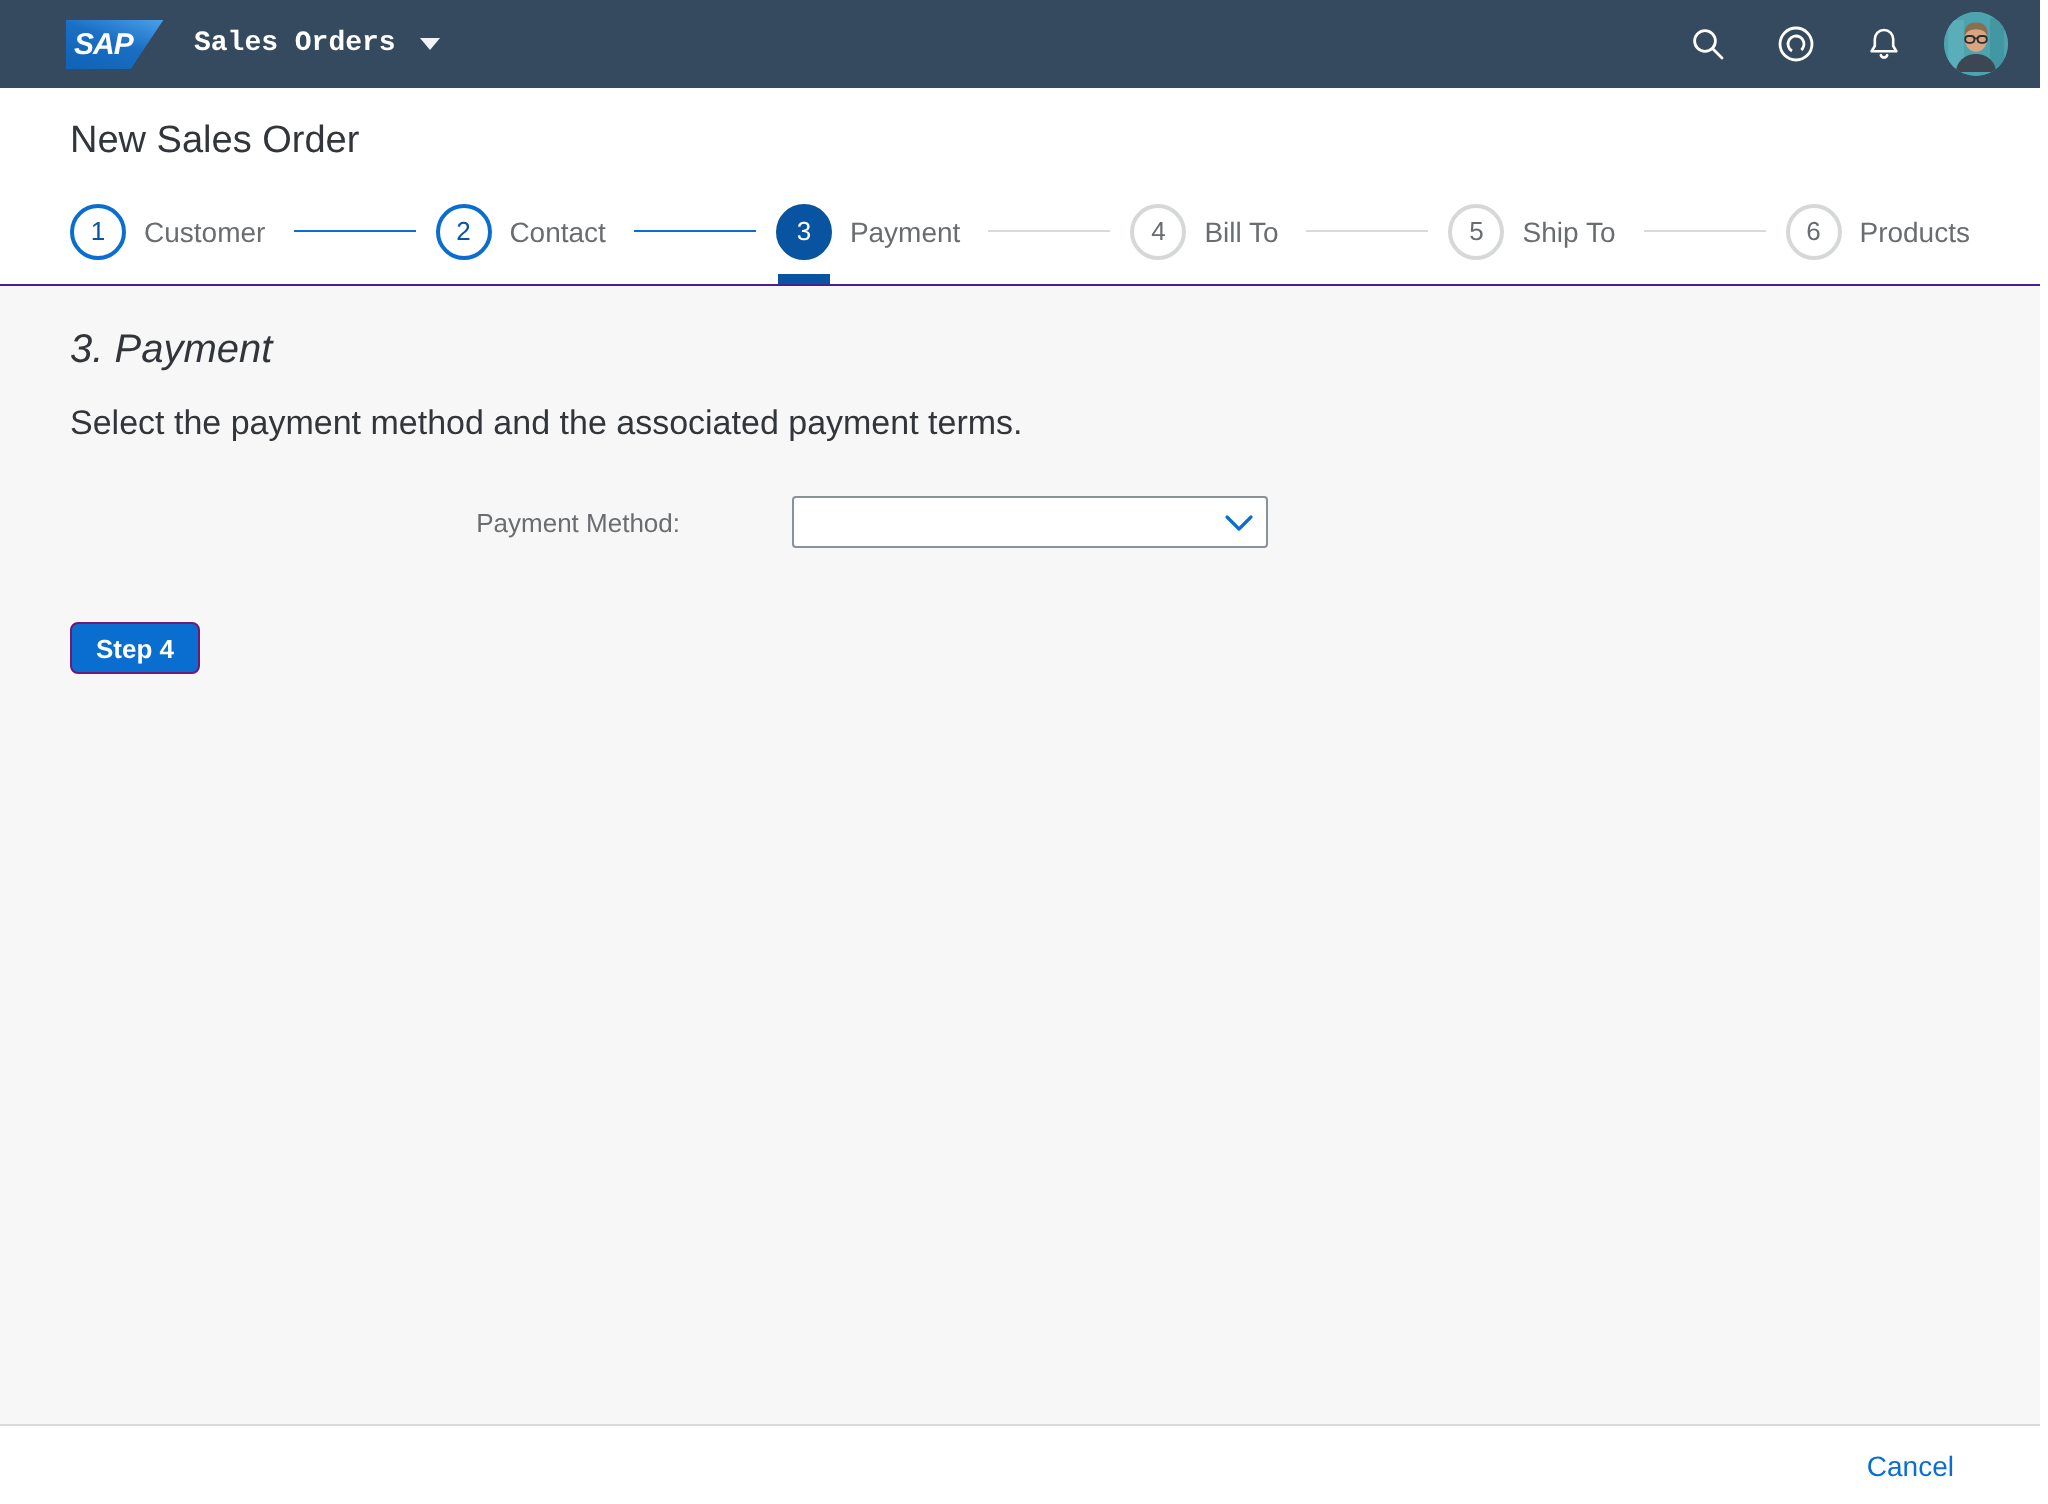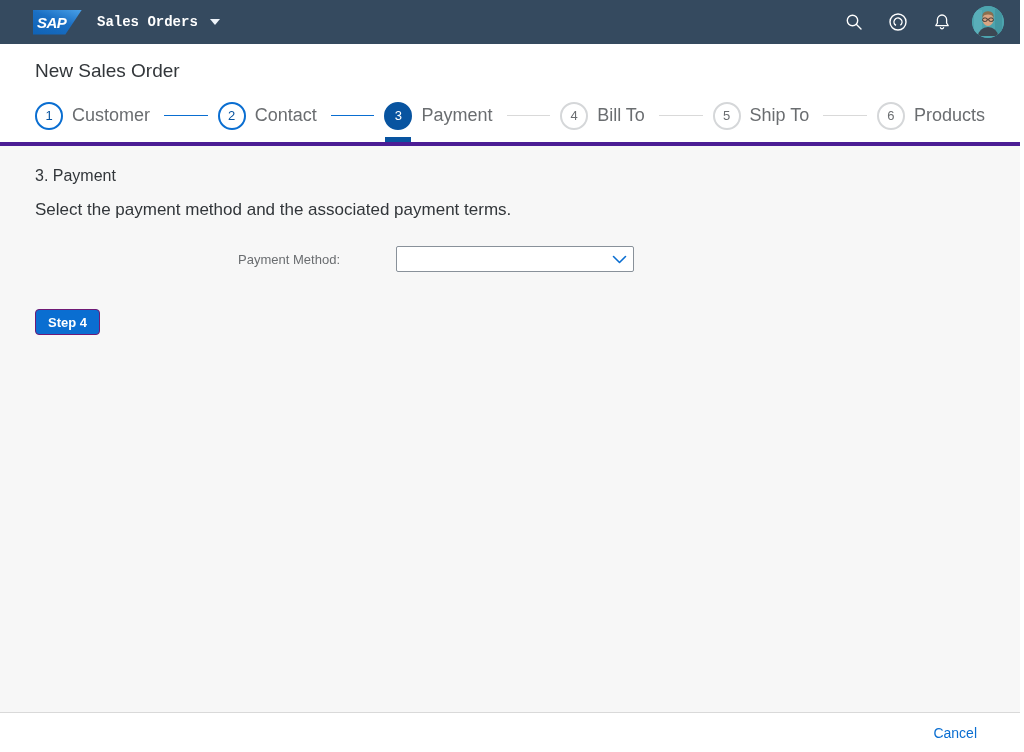--- a/index.html
+++ b/index.html
@@ -40,50 +40,50 @@
     display: flex; align-items: center; justify-content: center;
     color: #fff; border-radius: 4px;
   }
   .avatar-btn {
     width: 32px; height: 32px; border-radius: 50%; overflow: hidden;
     border: none; padding: 0; cursor: pointer; margin-left: 4px; margin-right: 6px;
     background: #4da4ae;
   }
 
   
-  .page-header { background: #fff; border-bottom: 4px solid #4c1d95; flex: 0 0 auto; }
+  .page-header { background: #fff; border-bottom: 1px solid #4c1d95; flex: 0 0 auto; }
   .page-title {
     font-size: 19px; font-weight: 400; color: #32363a;
     line-height: 26px; padding: 14px 35px 5px;
   }
   .steps { display: flex; height: 53px; margin: 0 35px; }
   .step {
     display: flex; align-items: center; flex: 1 1 auto;
     position: relative; cursor: pointer; min-width: 0;
   }
   .step:last-child { flex: 0 0 auto; }
   .step-circle {
     width: 28px; height: 28px; border-radius: 50%;
     border: 2px solid #d5d7d9; background: #fff;
     display: flex; align-items: center; justify-content: center;
     font-size: 13px; color: #6a6d70; flex: 0 0 auto;
   }
   .step.completed .step-circle { border-color: #0a6ed1; color: #0854a0; }
   .step.active .step-circle { border-color: #0854a0; background: #0854a0; color: #fff; }
-  .step-label { margin-left: 9px; font-size: 18px; color: #6a6d70; white-space: nowrap; }
+  .step-label { margin-left: 9px; font-size: 14px; color: #6a6d70; white-space: nowrap; }
   .step-line { flex: 1 1 auto; height: 1px; background: #d9d9d9; margin: 0 10px 0 14px; }
   .step.completed .step-line { background: #0a6ed1; }
   .step-indicator {
     position: absolute; bottom: 0; left: 1px;
     width: 26px; height: 5px; background: #0854a0;
   }
 
   
   .content { flex: 1 1 auto; background: #f7f7f7; padding: 21px 35px 0; overflow: hidden; }
-  .section-heading { font-size: 16px; font-weight: 400; color: #32363a; }
+  .section-heading { font-size: 20px; font-weight: 400; color: #32363a; font-style: italic; }
   .section-desc { font-size: 17px; color: #32363a; margin-top: 15px; }
   .form { margin-top: 26px; }
   .form-row { display: flex; align-items: center; margin-bottom: 14px; gap: 48px; }
   .form-label {
     width: 313px; text-align: right; padding-right: 8px;
     font-size: 13px; color: #6a6d70;
   }
   .select {
     width: 238px; height: 26px; background: #fff;
     border: 1px solid #89919a; border-radius: 2px;

